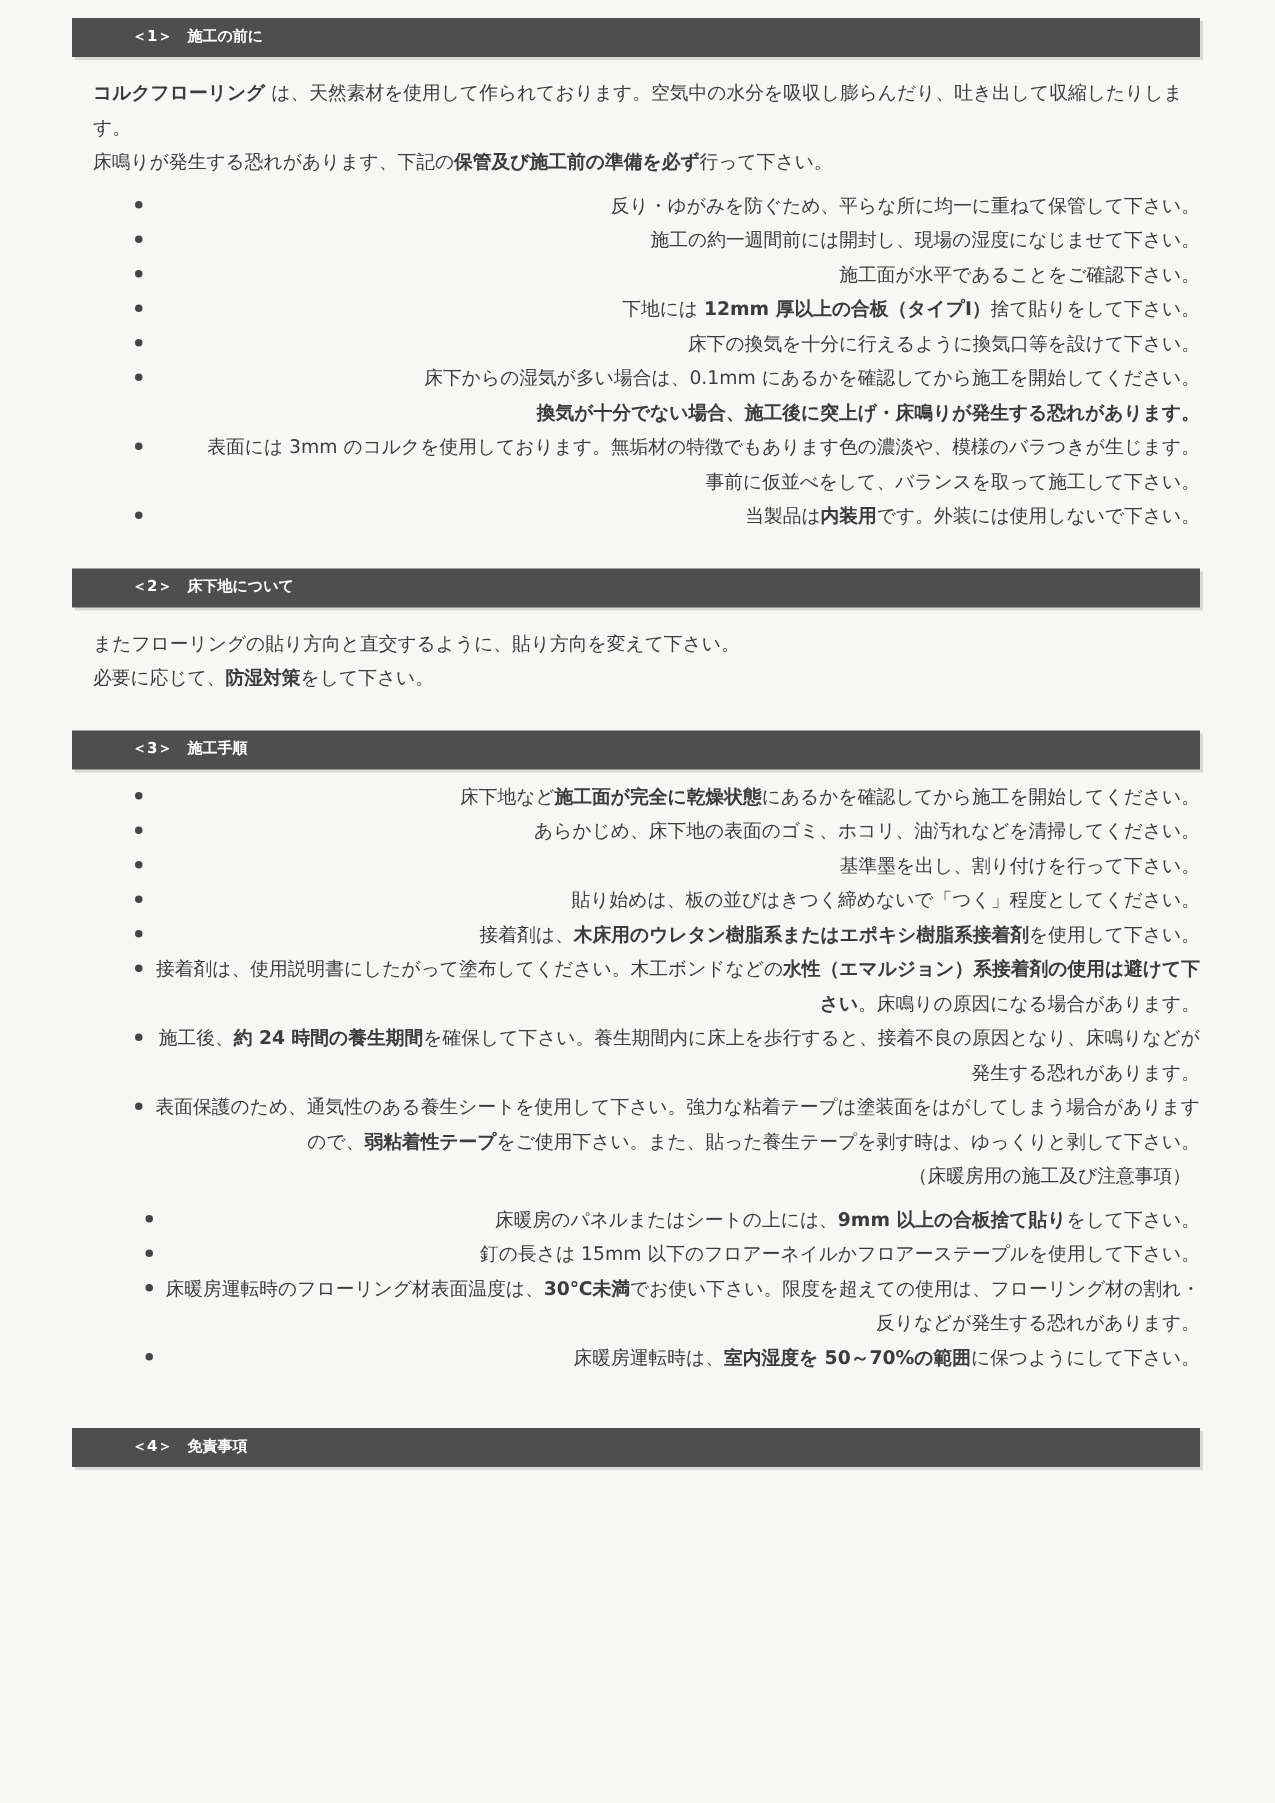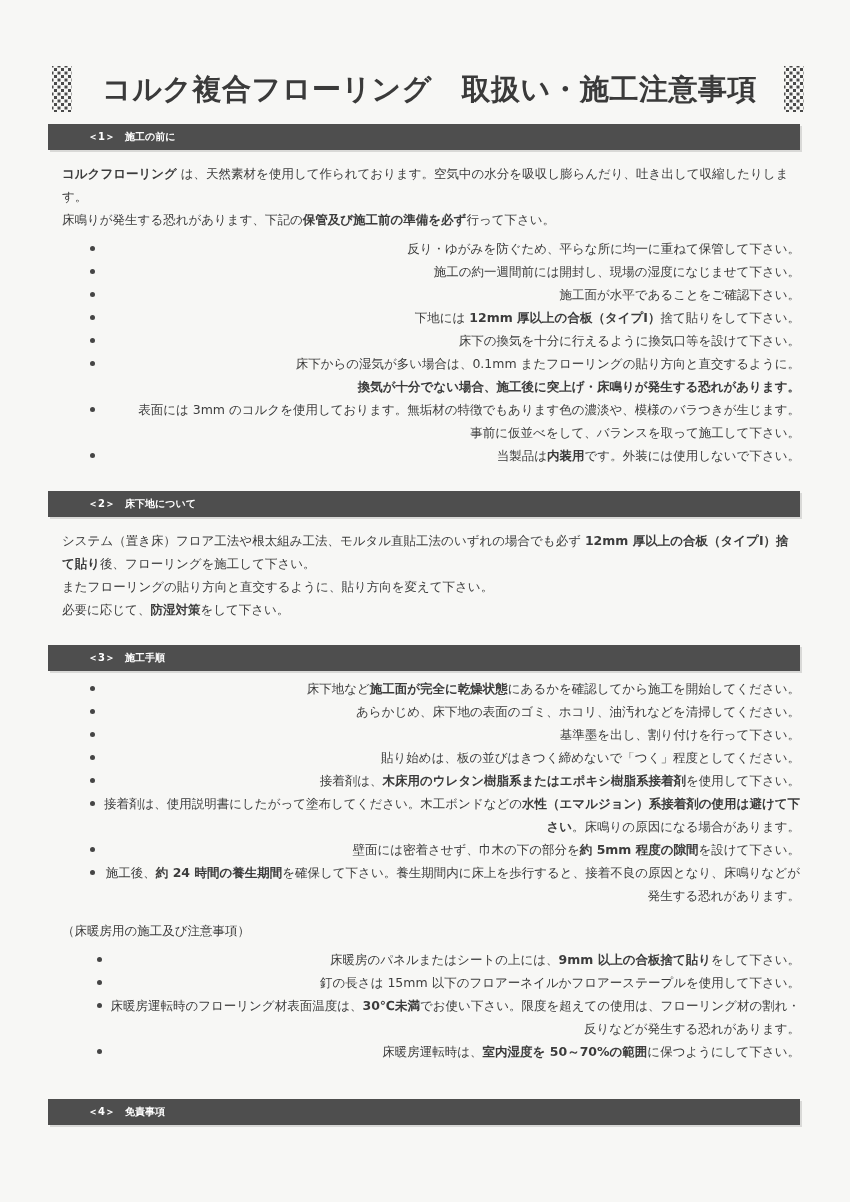--- a/index.html
+++ b/index.html
@@ -46,43 +46,38 @@
   .section{margin:24px 50px 0 48px;}
   .section.sec1{margin-top:12px;}
   .section.sec4{margin-top:36px;}
   .bar{
     margin:0;background:var(--bar-bg);color:var(--bar-fg);
     font-size:10px;font-weight:bold;line-height:17px;
     padding:4px 10px 5px 40px;
     box-shadow:2px 2px 0 rgba(0,0,0,0.12);
   }
   .para{margin:12px 6px 0 14px;line-height:23px;}
-  .note{margin:12px 6px 0 14px;line-height:23px;}
+  .note{margin:0 6px 0 14px;line-height:23px;text-align:right;}
   .line{min-height:23px;}
   ul.bullets{
     list-style:none;margin:6px 0 0 0;padding:0;line-height:23px;
   }
   ul.bullets li{position:relative;padding-left:55px;margin:0;text-align:right;}
   ul.bullets li::before{
     content:"";position:absolute;left:42px;top:9px;
     width:5px;height:5px;border-radius:50%;background:#454545;
   }
   ul.bullets.indent li{padding-left:62px;}
   ul.bullets.indent li::before{left:49px;}
   .b{font-weight:bold;}
 </style>
 </head>
 <body>
 
 <div class="page">
-  <header class="title-row">
-    <span class="dither"></span>
-    <h1>コルク複合フローリング　取扱い・施工注意事項</h1>
-    <span class="dither right"></span>
-  </header>
   <main id="sections">
       <section class="section sec1">
         <h2 class="bar">＜1＞　施工の前に</h2>
         <div class="para">
           <div class="line"><span class="b">コルクフローリング</span><span> は、天然素材を使用して作られております。空気中の水分を吸収し膨らんだり、吐き出して収縮したりします。</span></div>
           <div class="line"><span>床鳴りが発生する恐れがあります、下記の</span><span class="b">保管及び施工前の準備を必ず</span><span>行って下さい。</span></div>
         </div>
         <ul class="bullets">
           <li>
             <div class="line"><span>反り・ゆがみを防ぐため、平らな所に均一に重ねて保管して下さい。</span></div>
@@ -93,36 +88,35 @@
           <li>
             <div class="line"><span>施工面が水平であることをご確認下さい。</span></div>
           </li>
           <li>
             <div class="line"><span>下地には </span><span class="b">12mm 厚以上の合板（タイプI）</span><span>捨て貼りをして下さい。</span></div>
           </li>
           <li>
             <div class="line"><span>床下の換気を十分に行えるように換気口等を設けて下さい。</span></div>
           </li>
           <li>
-            <div class="line"><span>床下からの湿気が多い場合は、0.1mm またフローリングの貼り方向と直交するように。</span></div>
+            <div class="line"><span>床下からの湿気が多い場合は、0.1mm にあるかを確認してから施工を開始してください。</span></div>
             <div class="line"><span class="b">換気が十分でない場合、施工後に突上げ・床鳴りが発生する恐れがあります。</span></div>
           </li>
           <li>
             <div class="line"><span>表面には 3mm のコルクを使用しております。無垢材の特徴でもあります色の濃淡や、模様のバラつきが生じます。</span></div>
             <div class="line"><span>事前に仮並べをして、バランスを取って施工して下さい。</span></div>
           </li>
           <li>
             <div class="line"><span>当製品は</span><span class="b">内装用</span><span>です。外装には使用しないで下さい。</span></div>
           </li>
         </ul>
       </section>
       <section class="section sec2">
         <h2 class="bar">＜2＞　床下地について</h2>
         <div class="para">
-          <div class="line"><span>システム（置き床）フロア工法や根太組み工法、モルタル直貼工法のいずれの場合でも必ず </span><span class="b">12mm 厚以上の合板（タイプI）捨て貼り</span><span>後、フローリングを施工して下さい。</span></div>
           <div class="line"><span>またフローリングの貼り方向と直交するように、貼り方向を変えて下さい。</span></div>
           <div class="line"><span>必要に応じて、</span><span class="b">防湿対策</span><span>をして下さい。</span></div>
         </div>
       </section>
       <section class="section sec3">
         <h2 class="bar">＜3＞　施工手順</h2>
         <ul class="bullets">
           <li>
             <div class="line"><span>床下地など</span><span class="b">施工面が完全に乾燥状態</span><span>にあるかを確認してから施工を開始してください。</span></div>
           </li>
@@ -135,24 +129,24 @@
           <li>
             <div class="line"><span>貼り始めは、板の並びはきつく締めないで「つく」程度としてください。</span></div>
           </li>
           <li>
             <div class="line"><span>接着剤は、</span><span class="b">木床用のウレタン樹脂系またはエポキシ樹脂系接着剤</span><span>を使用して下さい。</span></div>
           </li>
           <li>
             <div class="line"><span>接着剤は、使用説明書にしたがって塗布してください。木工ボンドなどの</span><span class="b">水性（エマルジョン）系接着剤の使用は避けて下さい</span><span>。床鳴りの原因になる場合があります。</span></div>
           </li>
           <li>
-            <div class="line"><span>壁面には密着させず、巾木の下の部分を</span><span class="b">約 5mm 程度の隙間</span><span>を設けて下さい。</span></div>
+            <div class="line"><span>施工後、</span><span class="b">約 24 時間の養生期間</span><span>を確保して下さい。養生期間内に床上を歩行すると、接着不良の原因となり、床鳴りなどが発生する恐れがあります。</span></div>
           </li>
           <li>
-            <div class="line"><span>施工後、</span><span class="b">約 24 時間の養生期間</span><span>を確保して下さい。養生期間内に床上を歩行すると、接着不良の原因となり、床鳴りなどが発生する恐れがあります。</span></div>
+            <div class="line"><span>表面保護のため、通気性のある養生シートを使用して下さい。強力な粘着テープは塗装面をはがしてしまう場合がありますので、</span><span class="b">弱粘着性テープ</span><span>をご使用下さい。また、貼った養生テープを剥す時は、ゆっくりと剥して下さい。</span></div>
           </li>
         </ul>
         <div class="note">
           <div class="line"><span>（床暖房用の施工及び注意事項）</span></div>
         </div>
         <ul class="bullets indent">
           <li>
             <div class="line"><span>床暖房のパネルまたはシートの上には、</span><span class="b">9mm 以上の合板捨て貼り</span><span>をして下さい。</span></div>
           </li>
           <li>

